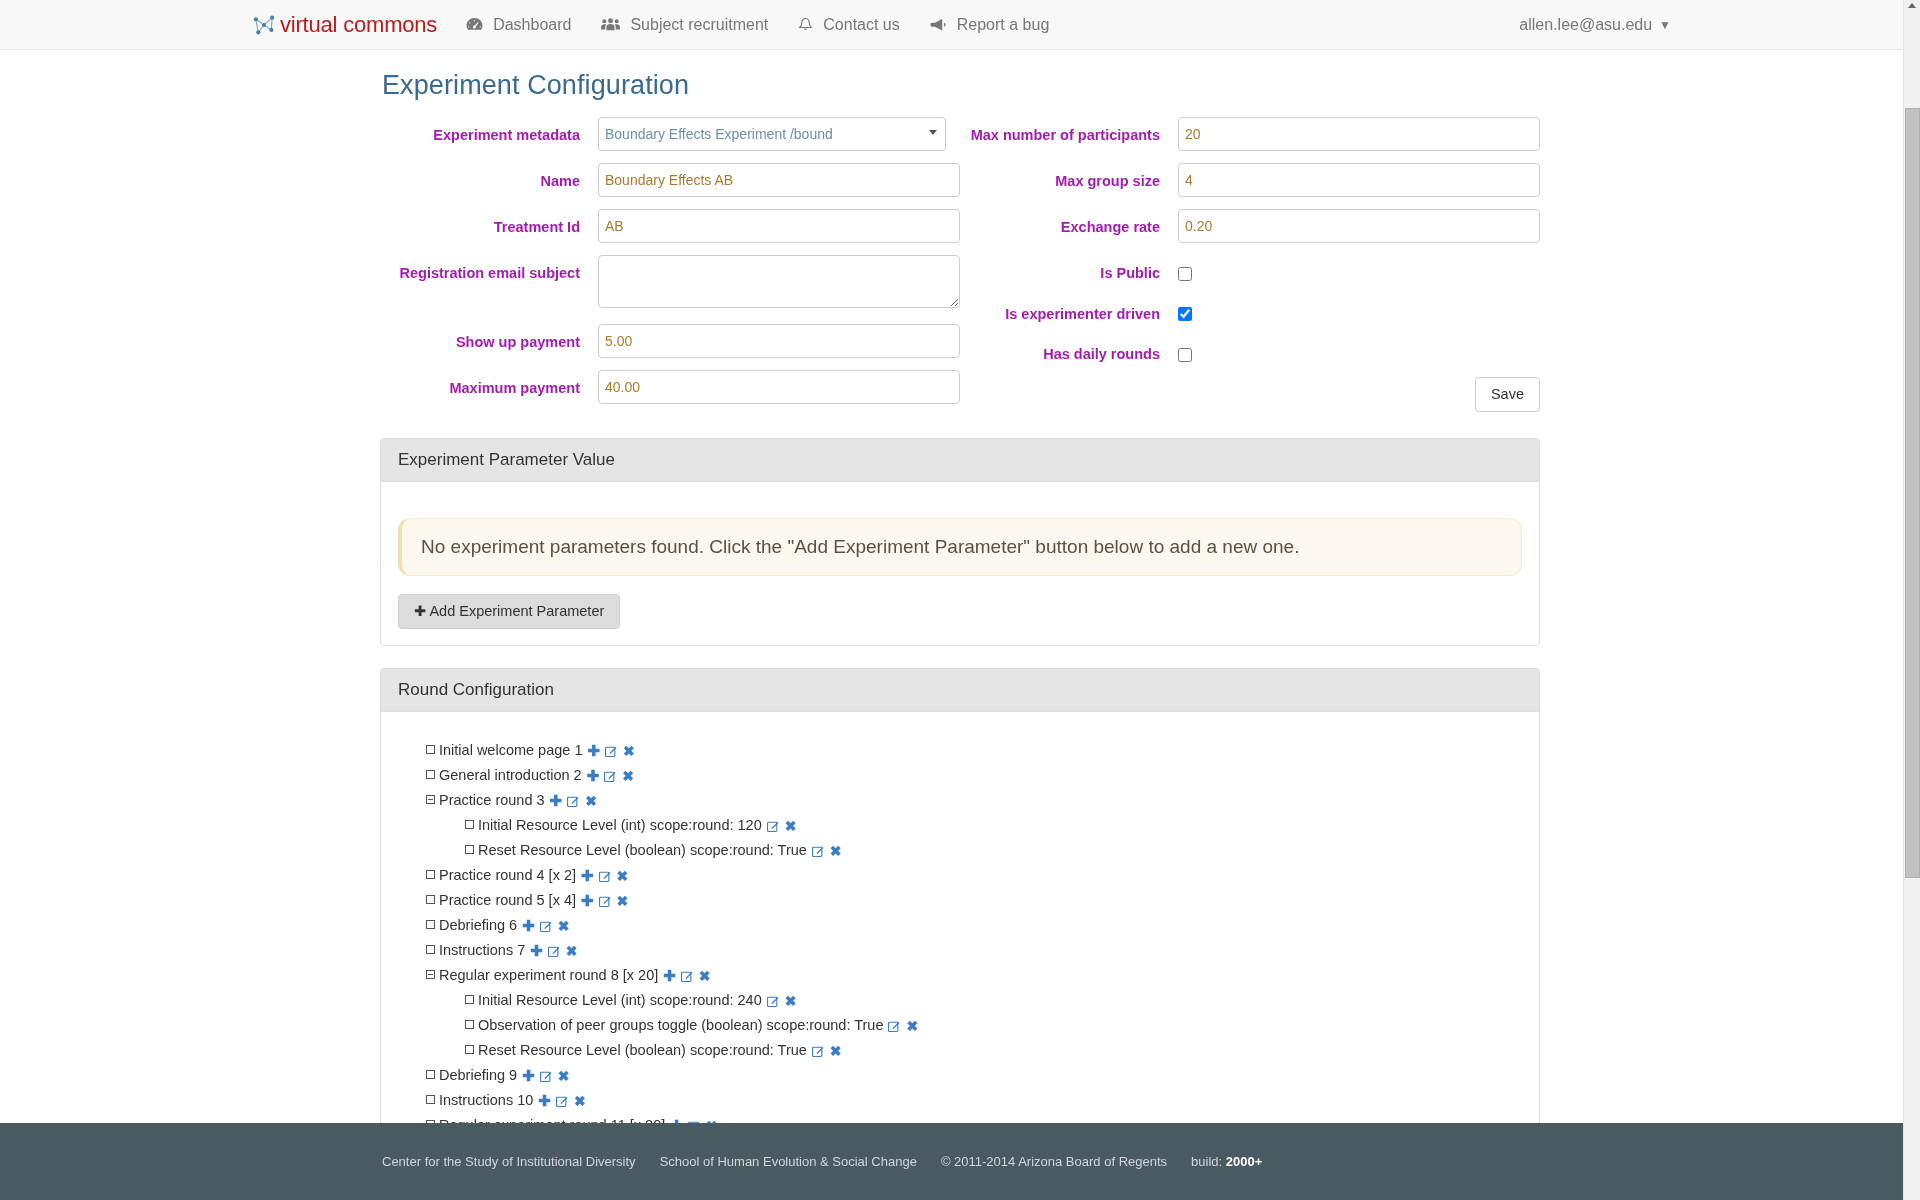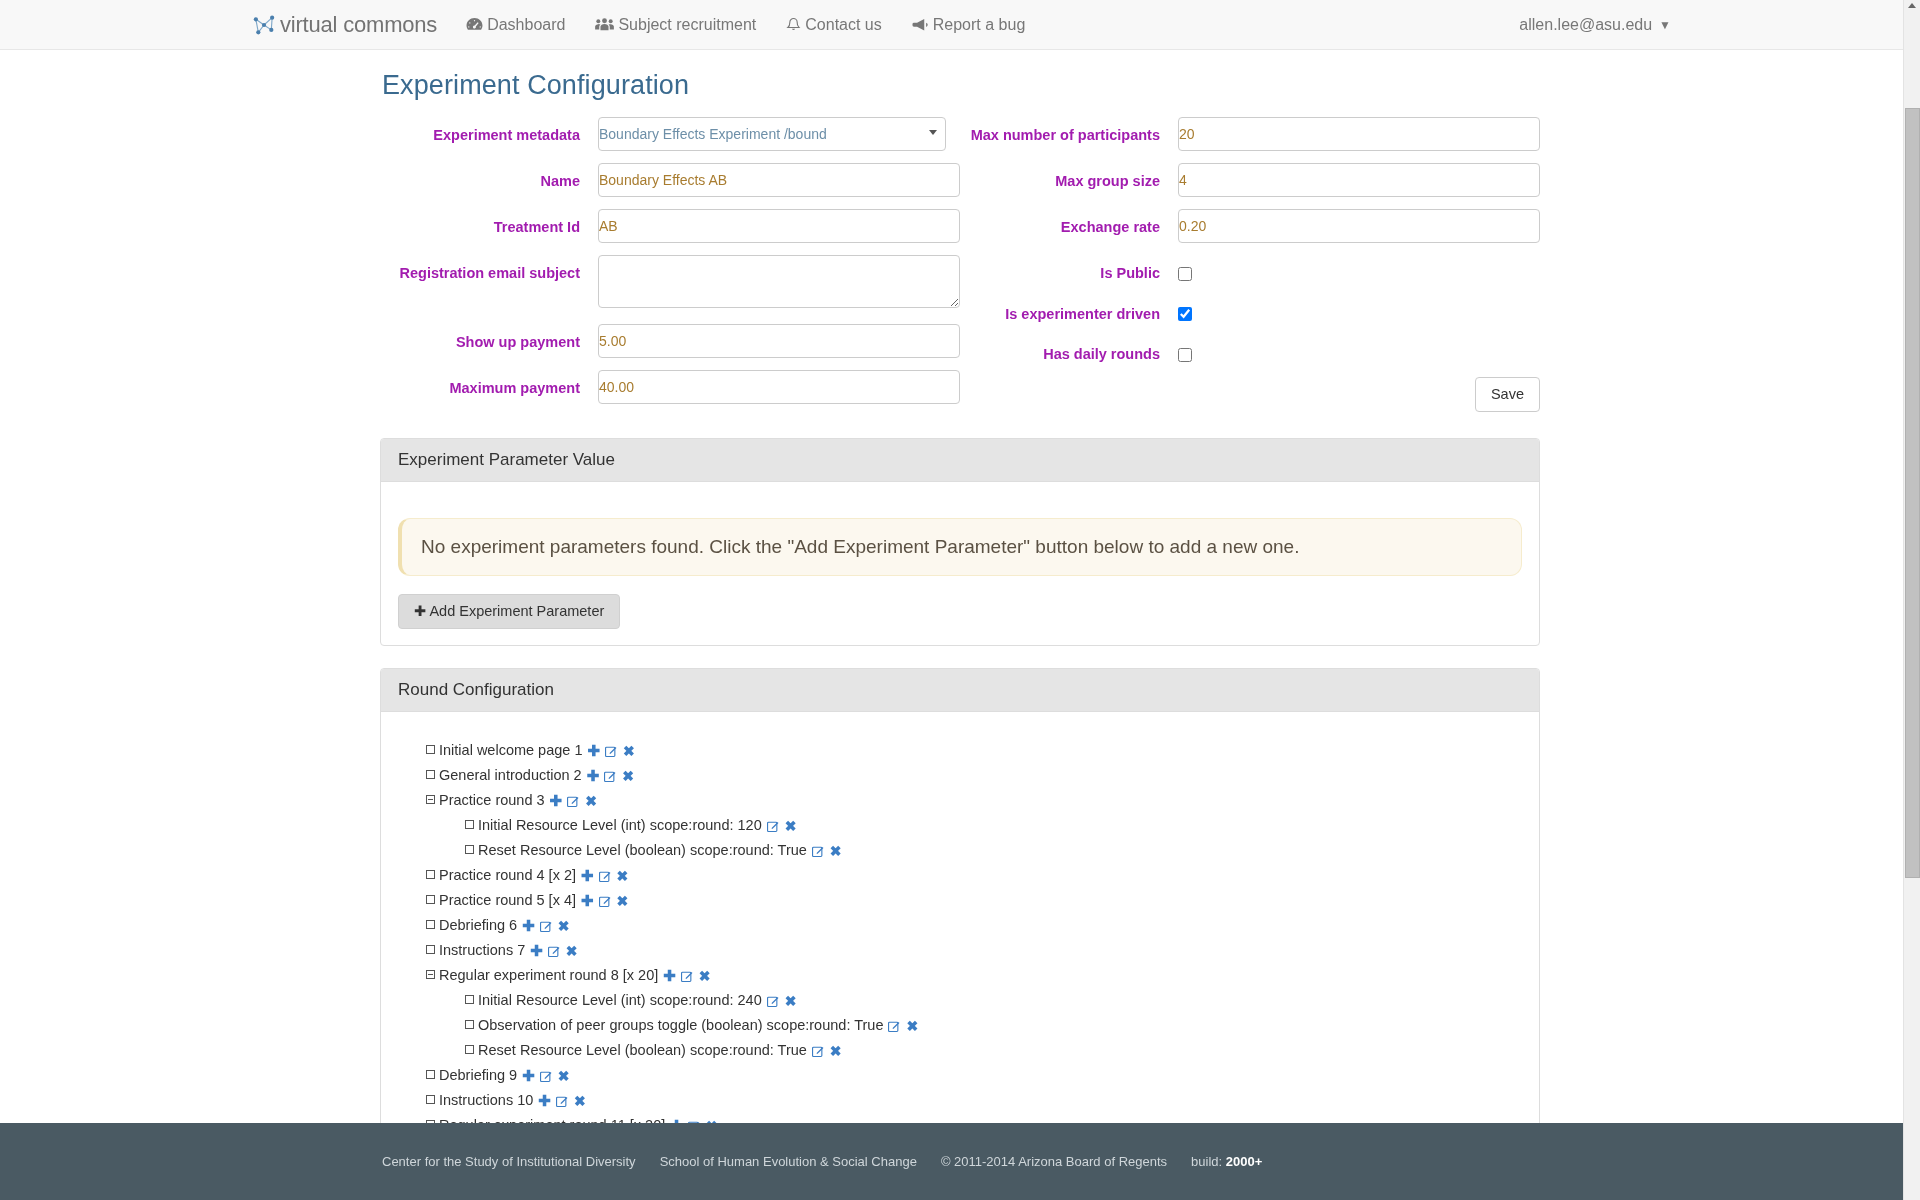--- a/index.html
+++ b/index.html
@@ -27,30 +27,30 @@
     display: flex;
     align-items: center;
     height: 50px;
     padding-left: 6px;
   }
   .brand {
     display: flex;
     align-items: center;
     gap: 3px;
     font-size: 22px;
-    color: #737373;
+    color: #b91c1c;
     letter-spacing: -0.2px;
     padding: 0 14px 0 0;
     text-decoration: none;
   }
   .brand-logo { width: 26px; height: 26px; display: block; }
   .navlink {
     display: flex;
     align-items: center;
-    gap: 4px;
+    gap: 10px;
     font-size: 16px;
     color: #777;
     padding: 0 15px;
     height: 50px;
     text-decoration: none;
     white-space: nowrap;
   }
   .navlink svg { display: block; }
   .nav-right {
     margin-left: auto;
@@ -103,21 +103,21 @@
   }
   .ctrl { flex: 1; }
 
   input.fc, select.fc, textarea.fc {
     font-family: "Liberation Sans", sans-serif;
     font-size: 14px;
     color: #a87c2f;
     background: #fff;
     border: 1px solid #ccc;
     border-radius: 4px;
-    padding: 6px 0;
+    padding: 6px 6px;
     height: 34px;
     width: 100%;
     outline: none;
   }
   select.fc {
     color: #6d8fa8;
     -webkit-appearance: none;
     appearance: none;
     background-image: none;
     padding-right: 26px;

